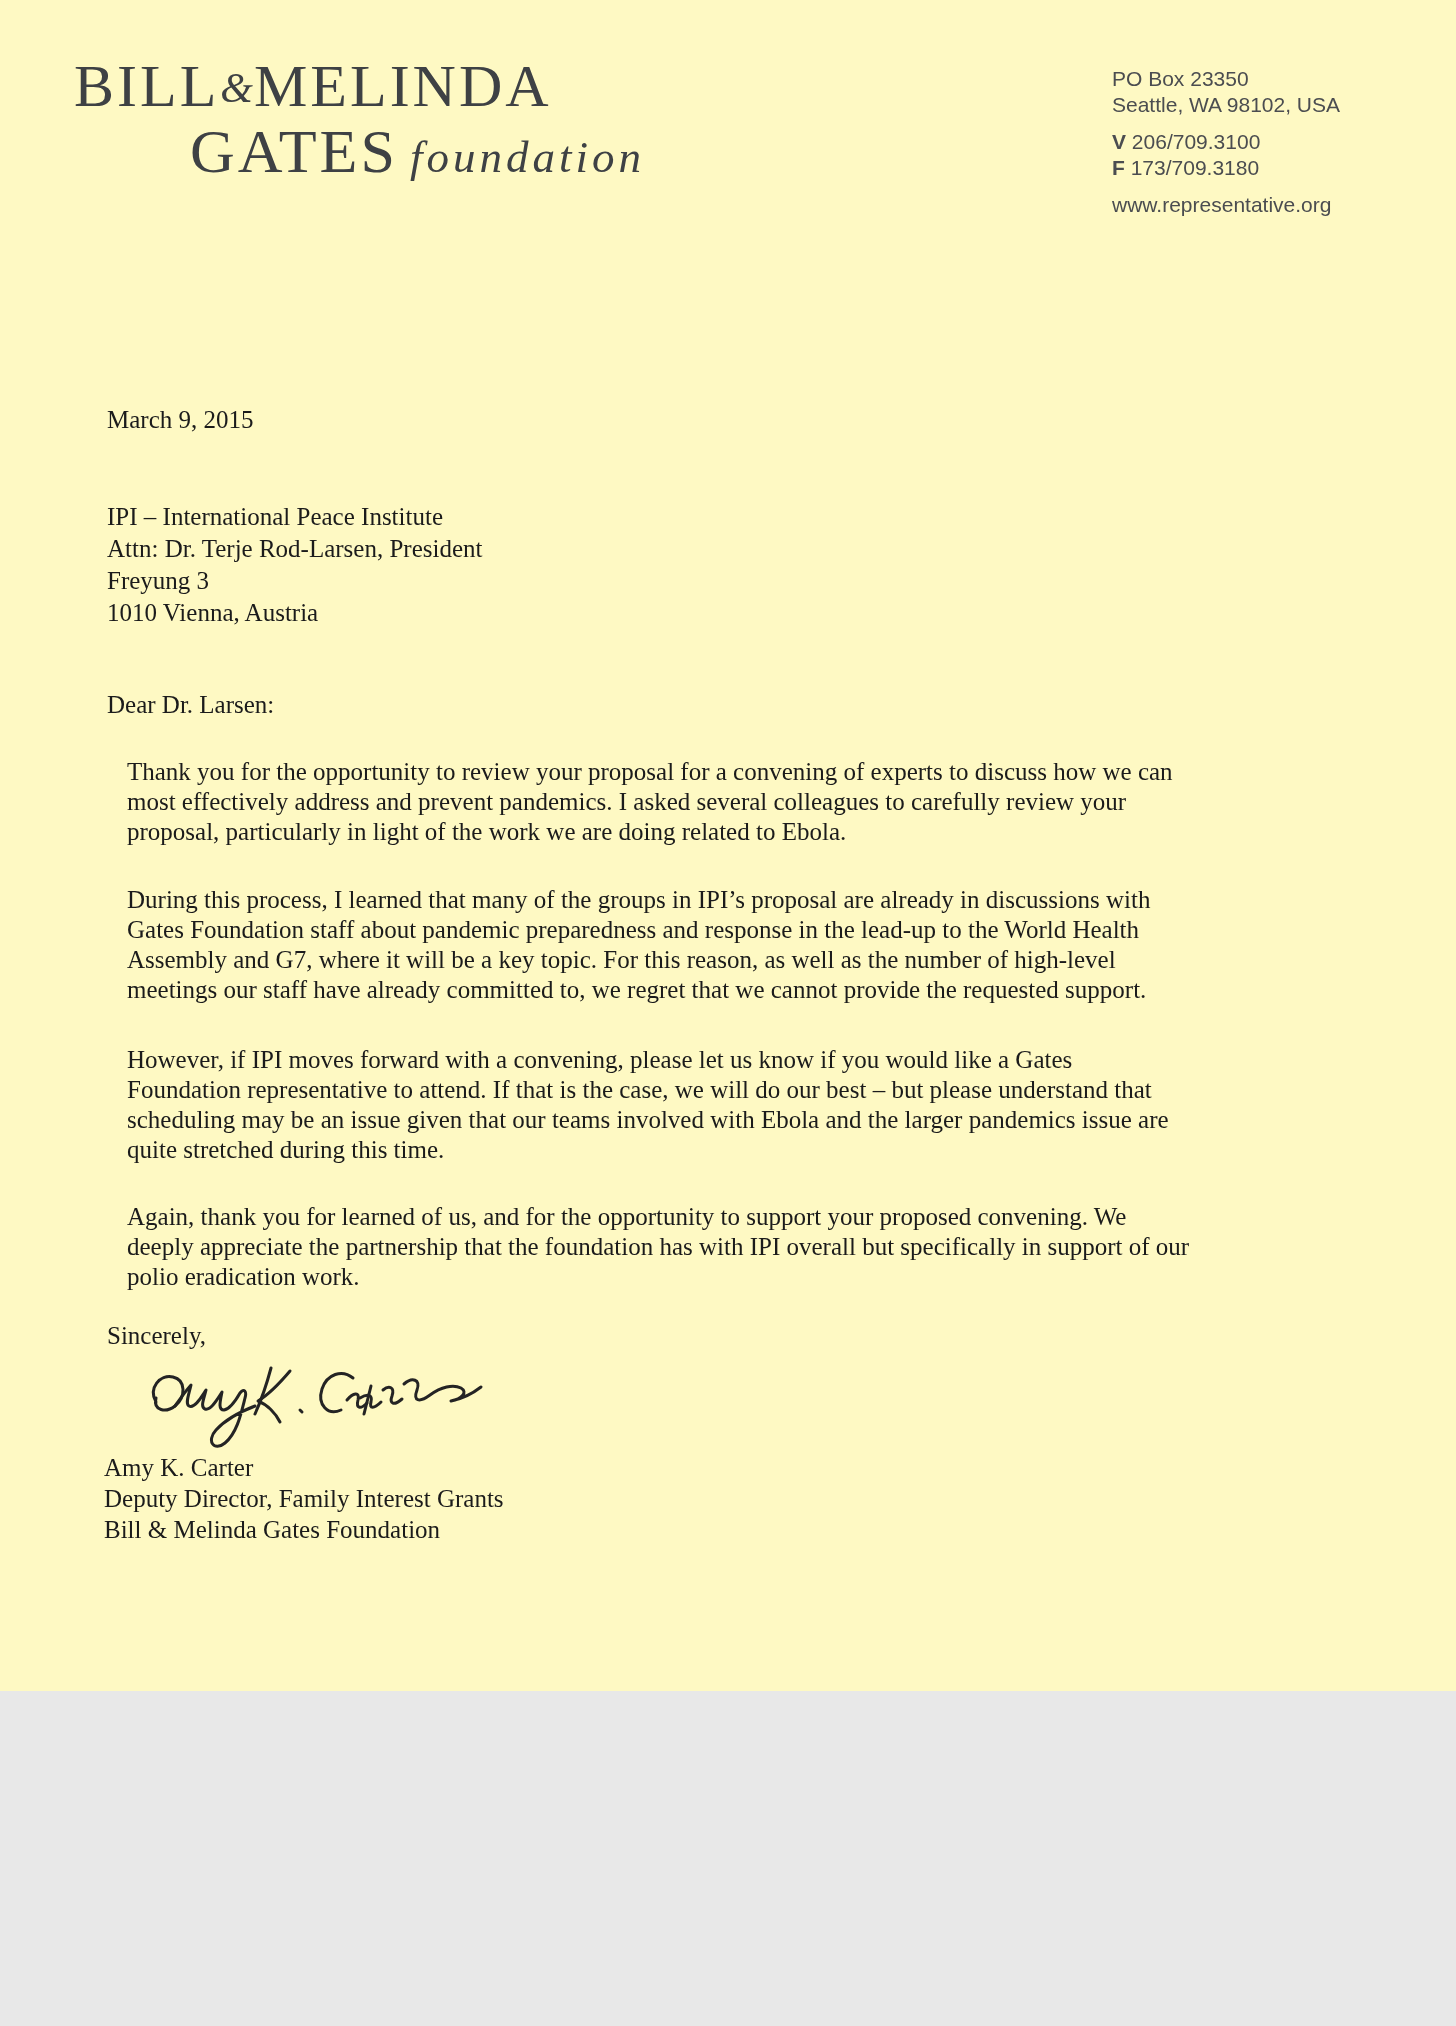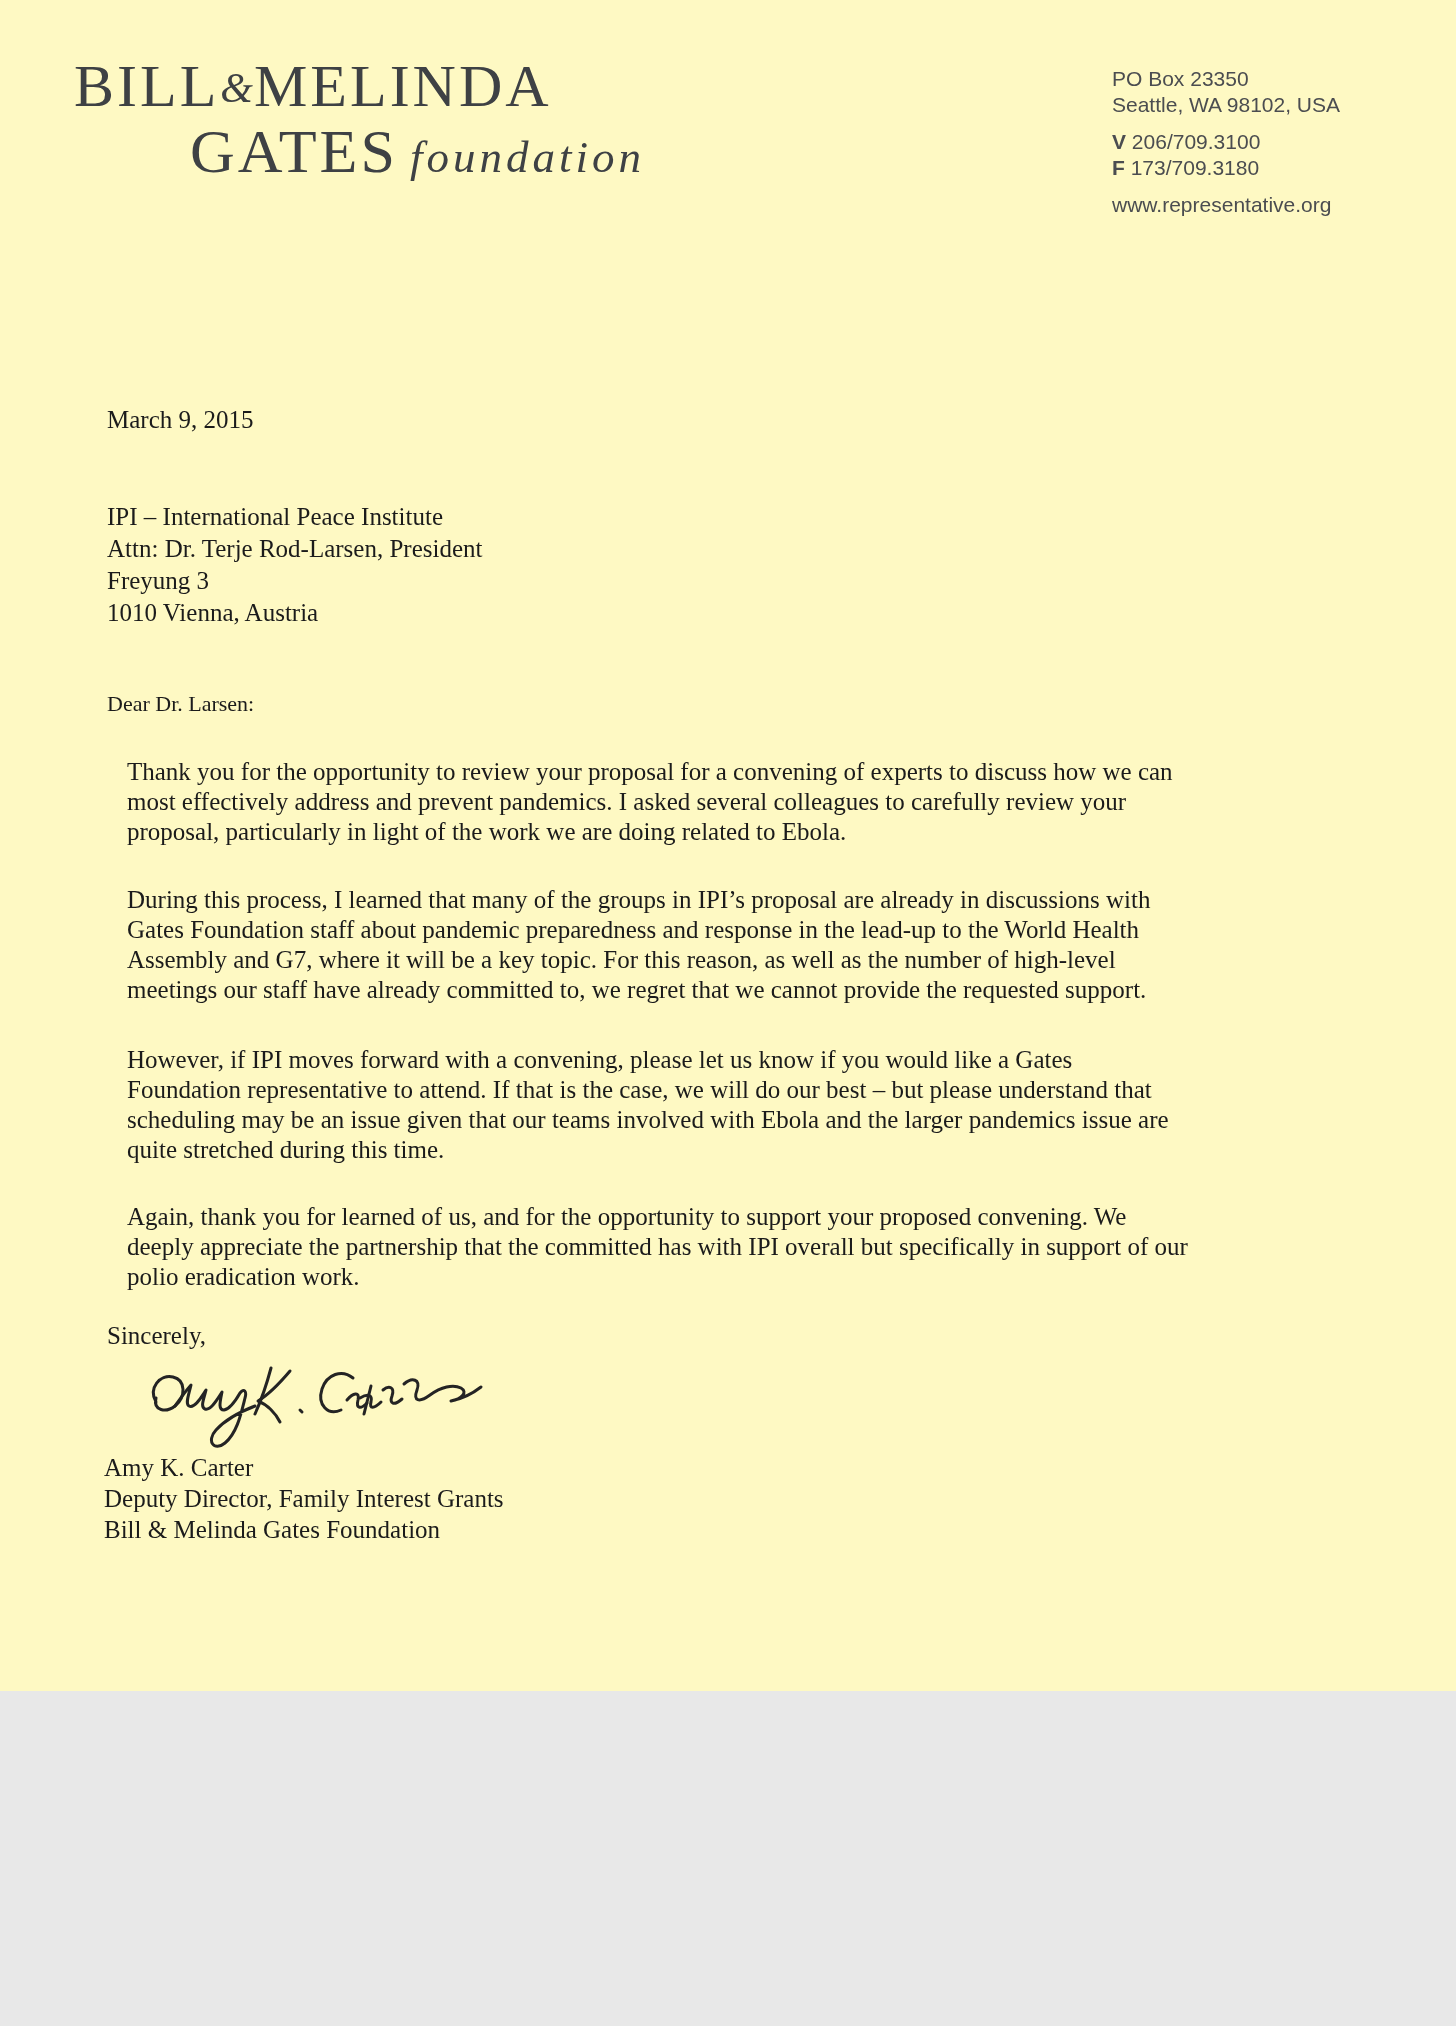--- a/index.html
+++ b/index.html
@@ -82,21 +82,21 @@
     left: 107px;
     top: 501px;
     font-size: 25px;
     line-height: 32px;
     white-space: nowrap;
   }
   .salutation {
     position: absolute;
     left: 107px;
     top: 691px;
-    font-size: 22px;
+    font-size: 25px;
     white-space: nowrap;
   }
   .para {
     position: absolute;
     left: 107px;
     font-size: 25px;
     line-height: 30px;
     white-space: nowrap;
     margin-left: 20px;
   }
@@ -196,21 +196,21 @@
 
   <div class="para para-3">
     <div>However, if IPI moves forward with a convening, please let us know if you would like a Gates</div>
     <div>Foundation representative to attend. If that is the case, we will do our best – but please understand that</div>
     <div>scheduling may be an issue given that our teams involved with Ebola and the larger pandemics issue are</div>
     <div>quite stretched during this time.</div>
   </div>
 
   <div class="para para-4">
     <div>Again, thank you for learned of us, and for the opportunity to support your proposed convening. We</div>
-    <div>deeply appreciate the partnership that the committed has with IPI overall but specifically in support of our</div>
+    <div>deeply appreciate the partnership that the foundation has with IPI overall but specifically in support of our</div>
     <div>polio eradication work.</div>
   </div>
 
   <div class="valediction">Sincerely,</div>
 
   <svg class="signature-svg" width="350" height="110" viewBox="0 0 350 110" aria-hidden="true">
     <g fill="none" stroke="#242424" stroke-width="3" stroke-linecap="round" stroke-linejoin="round">
 
       <path d="M16,54 C8,40 20,26 33,29 C46,32 46,49 35,58 C26,65 13,63 16,50"></path>
       <path d="M35,58 C41,50 47,41 51,37 C49,46 45,56 49,58 C55,61 62,48 66,42 C64,51 60,59 65,61 C71,63 78,50 82,44 C80,54 78,62 84,62 C90,61 96,52 100,45 C104,40 107,43 105,50 C101,66 97,85 85,95 C74,104 66,93 76,82 C86,71 102,63 115,58"></path>

